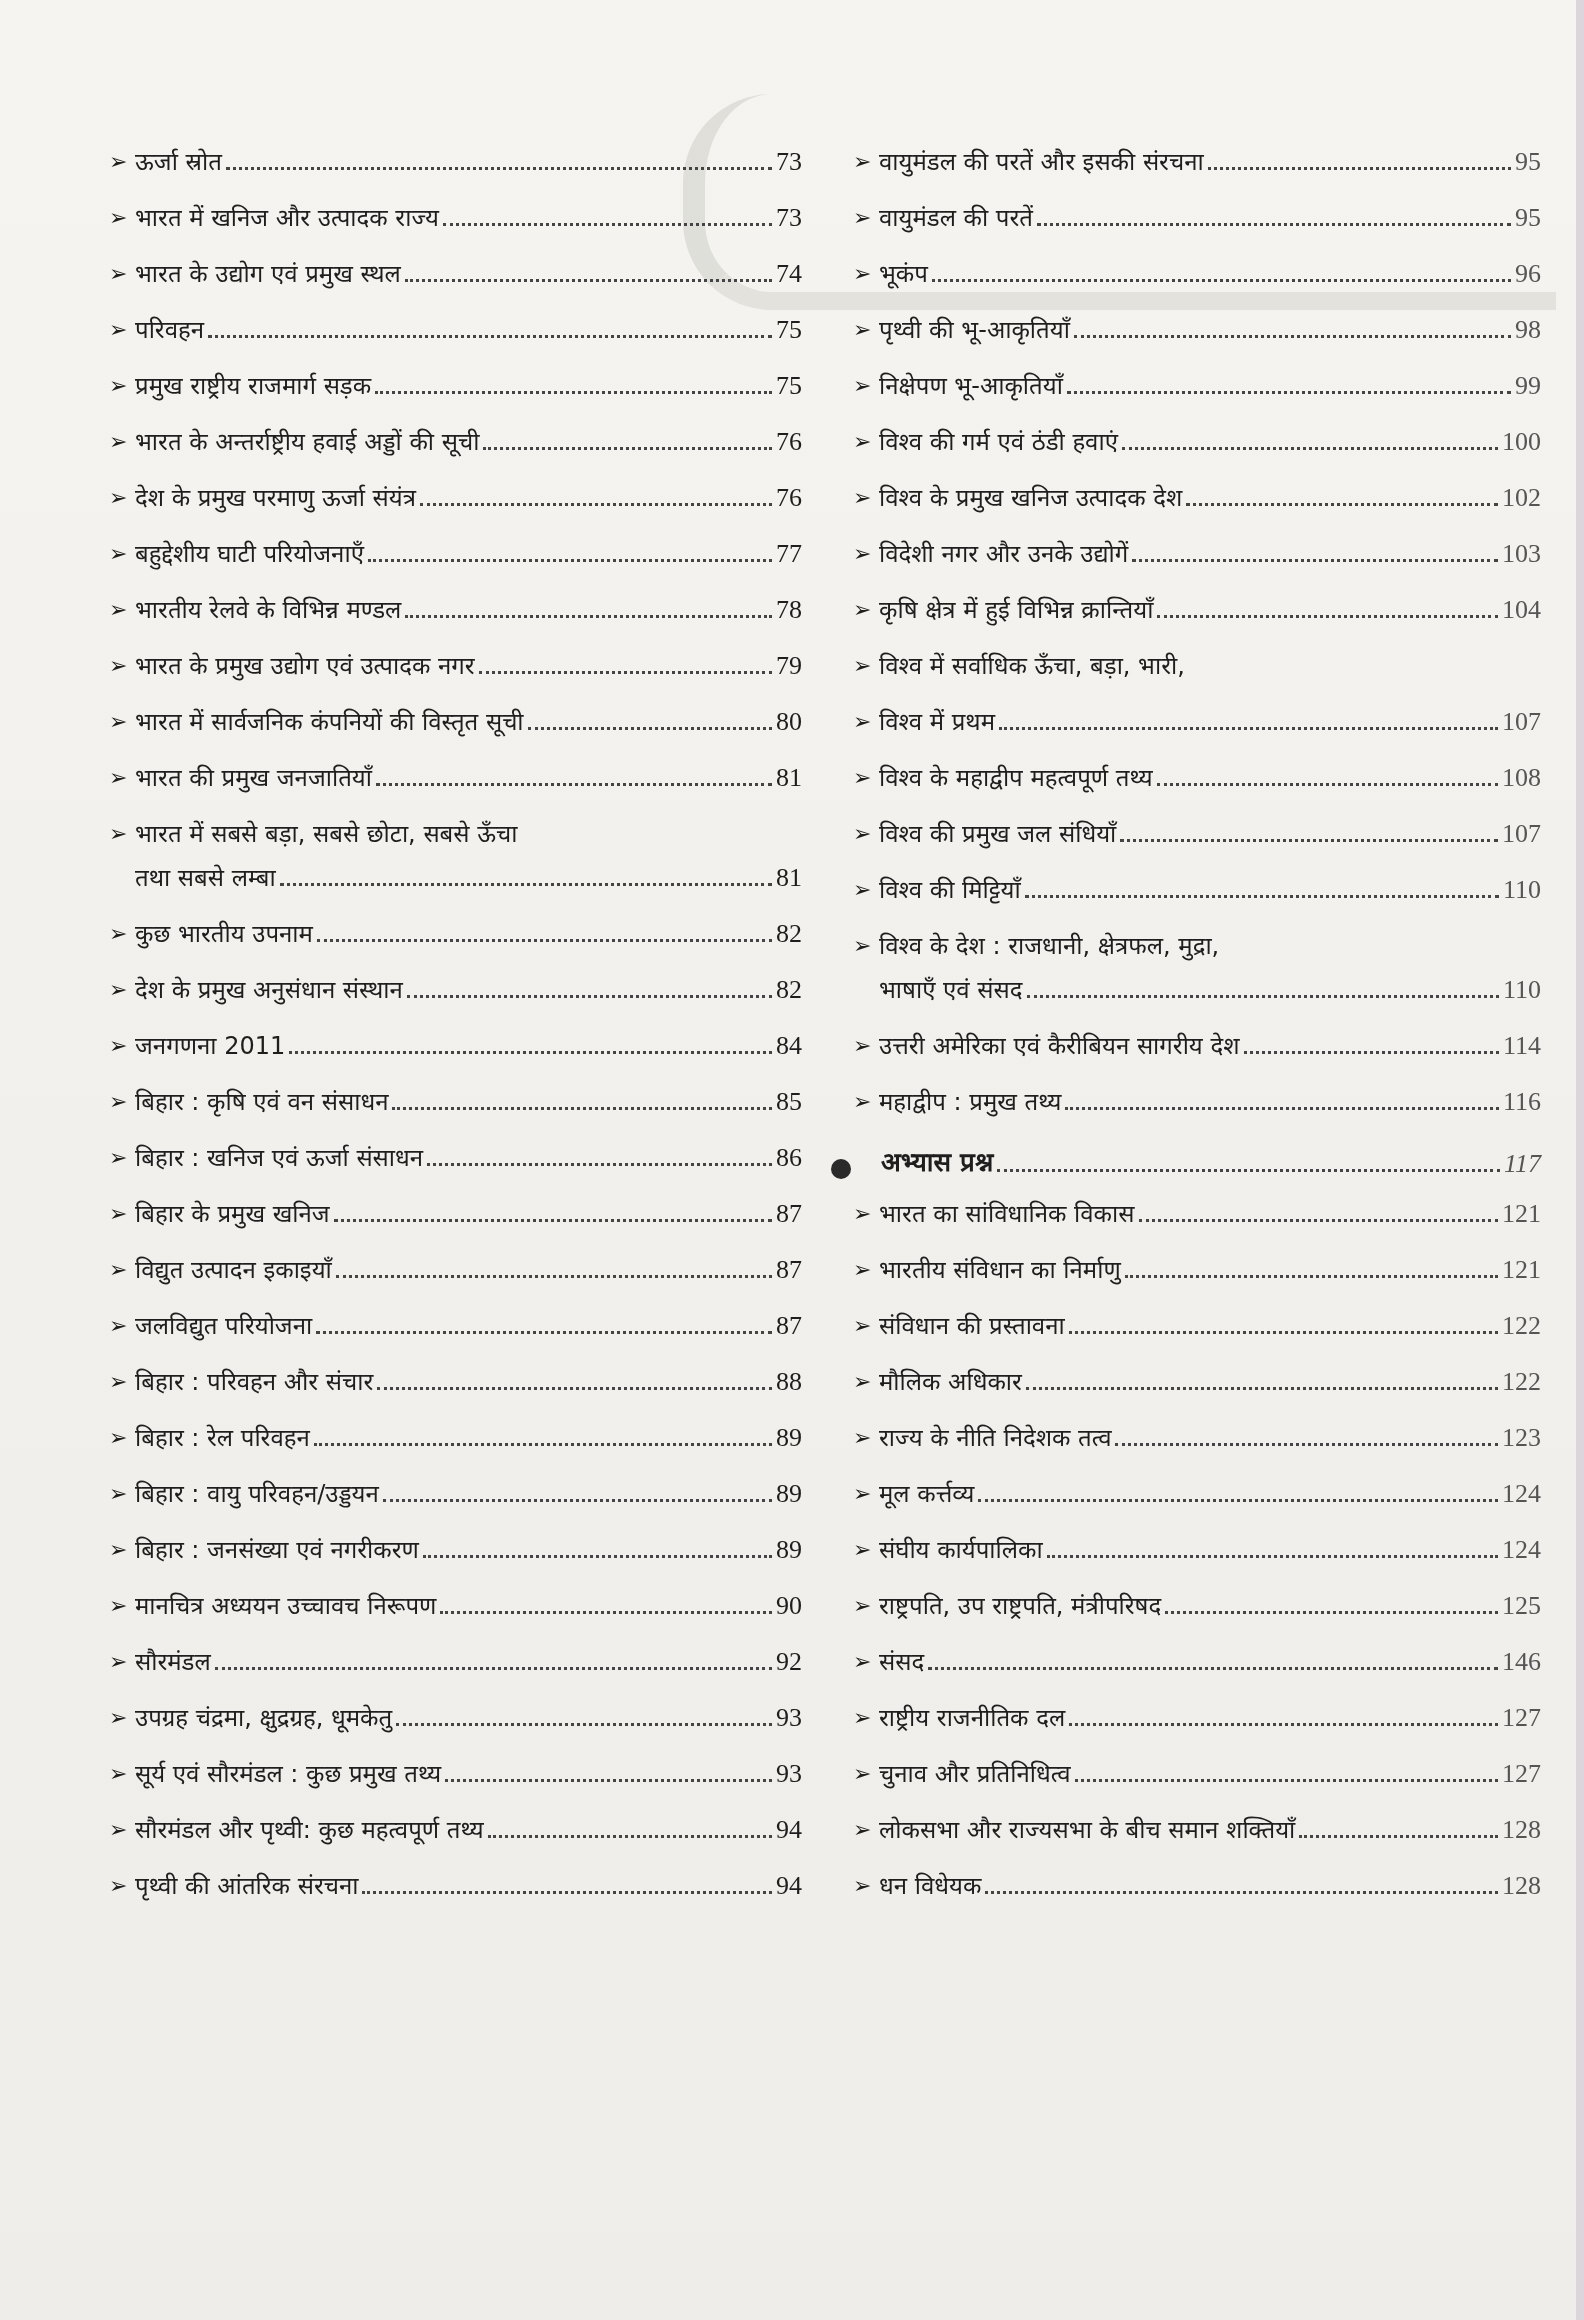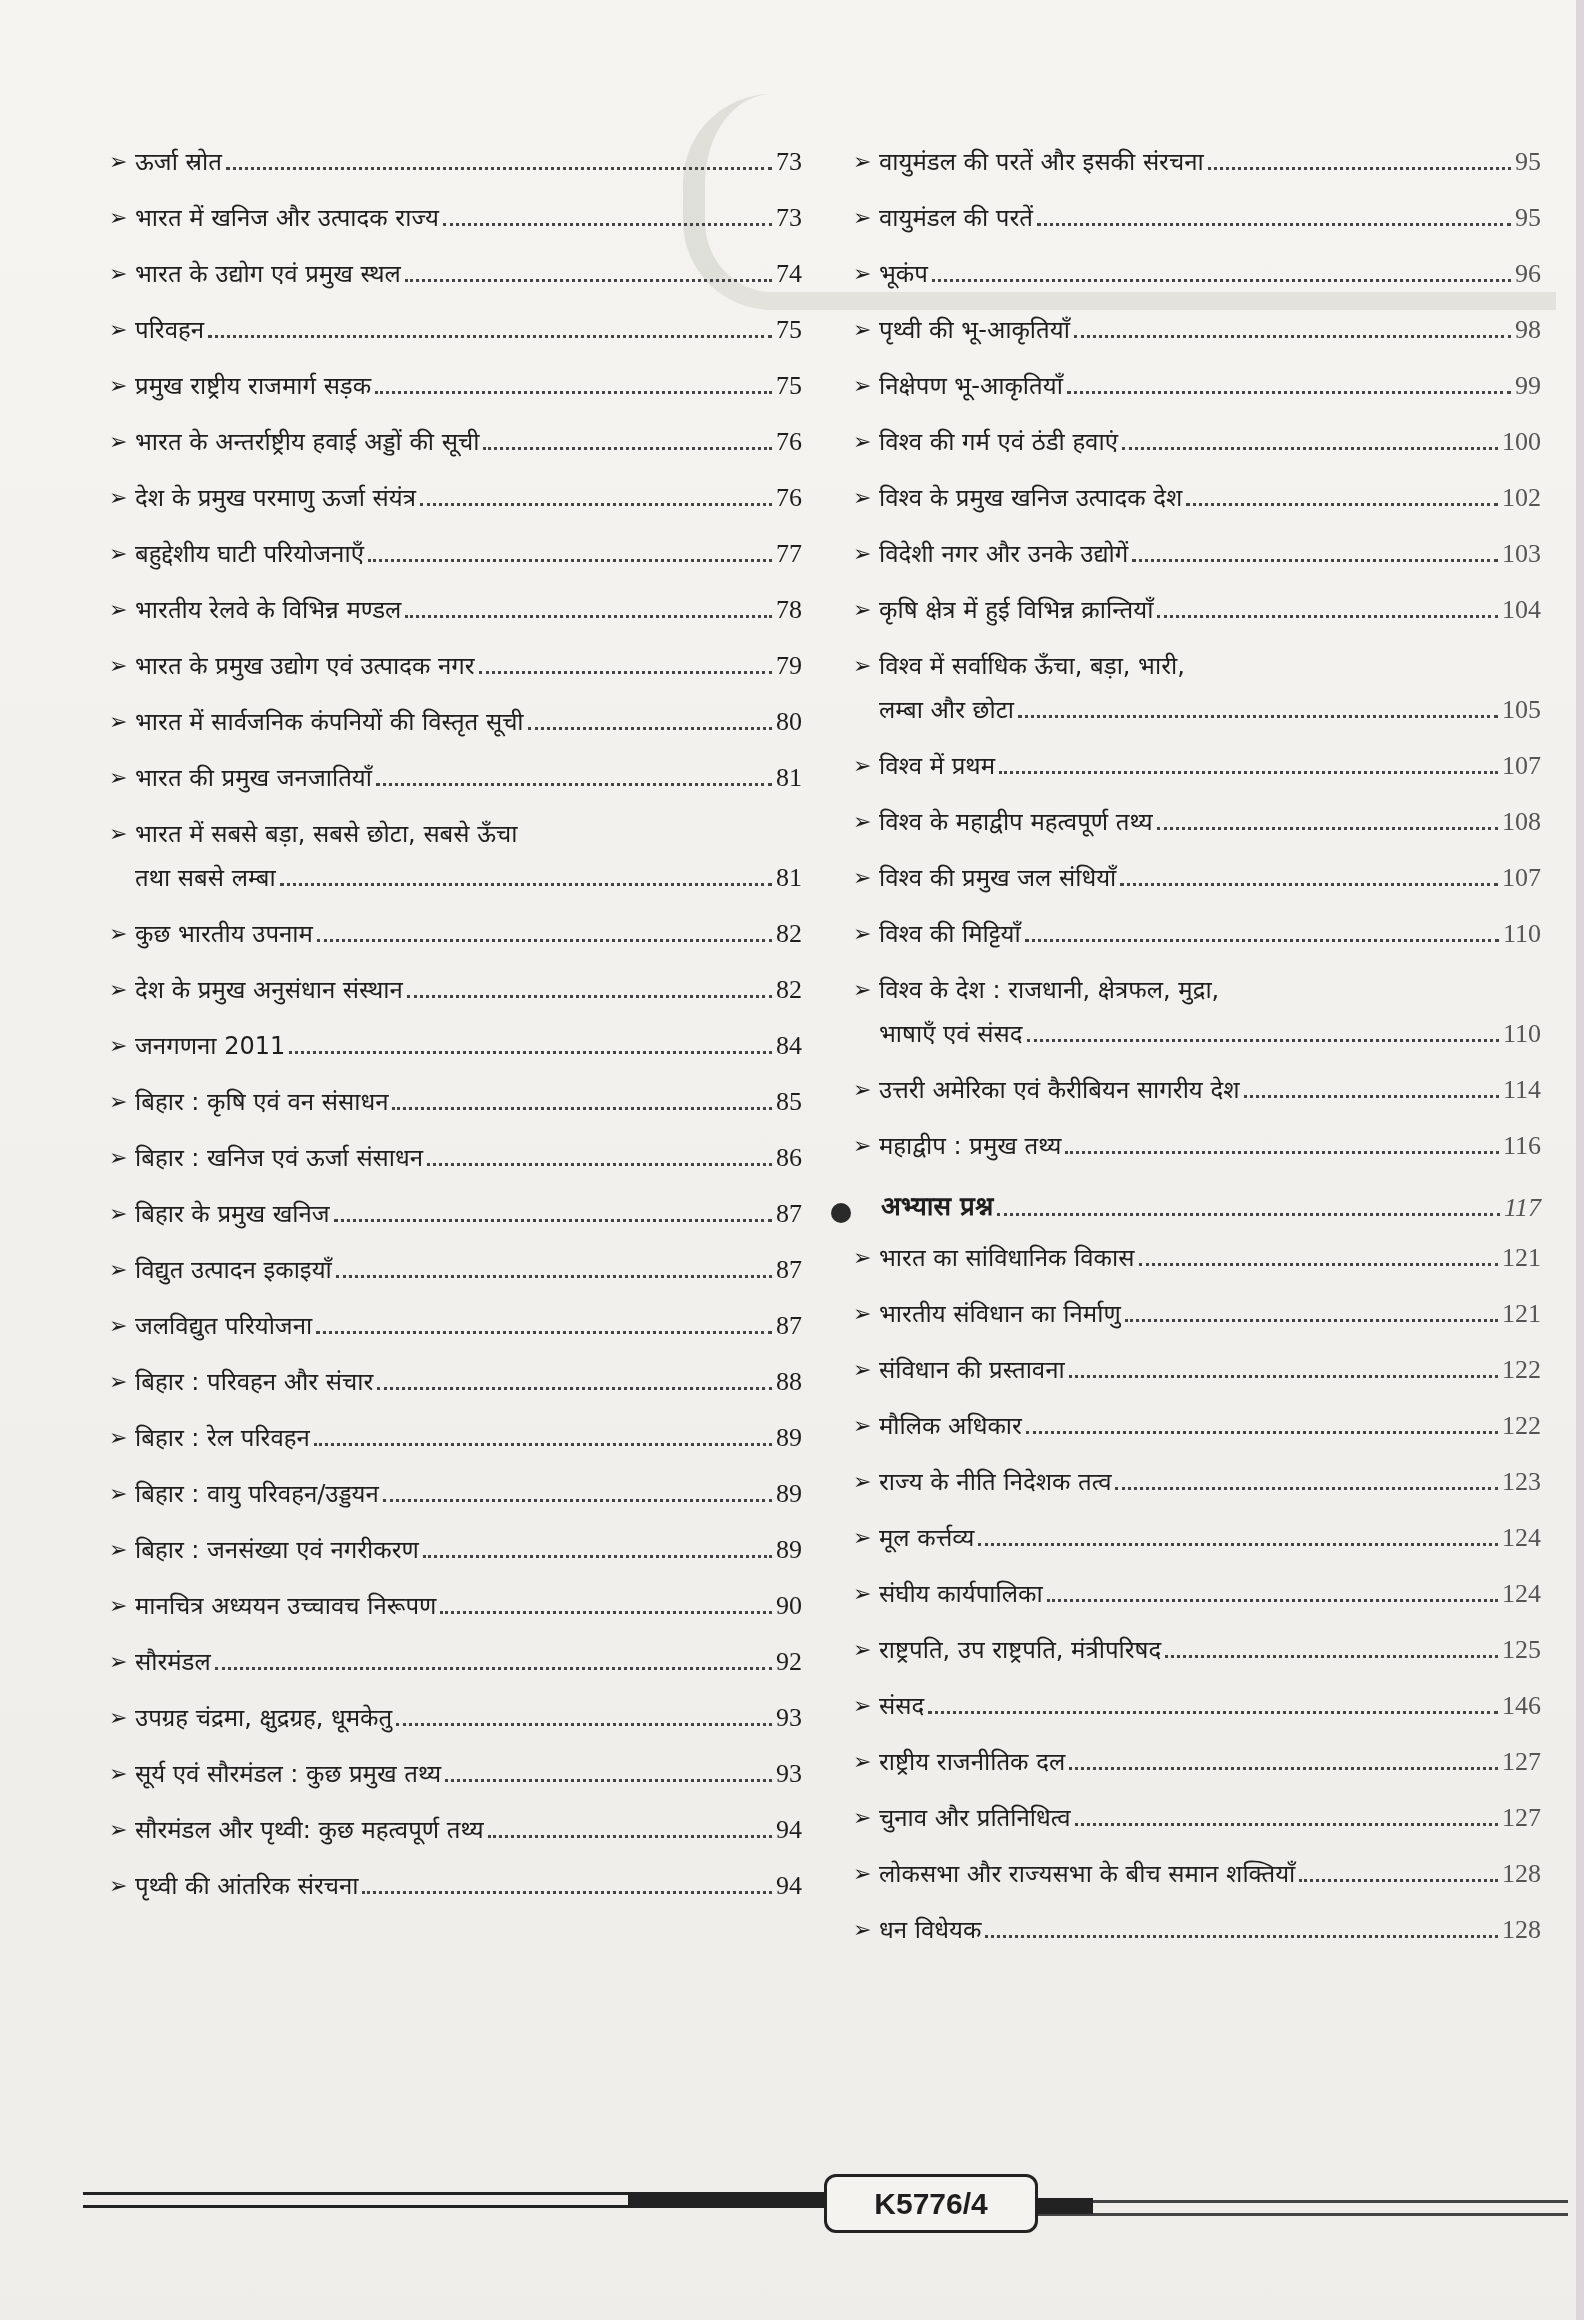--- a/index.html
+++ b/index.html
@@ -337,25 +337,20 @@
           <span class="label">कृषि क्षेत्र में हुई विभिन्न क्रान्तियाँ</span>
           <span class="dots"></span>
           <span class="page-no">104</span>
         </div>
       </div>
     <div class="entry two-line">
       <div class="first">
         <span class="arrow">➢</span>
         <span class="label">विश्व में सर्वाधिक ऊँचा, बड़ा, भारी,</span>
       </div>
-      <div class="second">
-        <span class="label">लम्बा और छोटा</span>
-        <span class="dots"></span>
-        <span class="page-no">105</span>
-      </div>
     </div>
     <div id="R-b">
         <div class="entry">
           <span class="arrow">➢</span>
           <span class="label">विश्व में प्रथम</span>
           <span class="dots"></span>
           <span class="page-no">107</span>
         </div>
         <div class="entry">
           <span class="arrow">➢</span>
@@ -482,21 +477,14 @@
         </div>
         <div class="entry">
           <span class="arrow">➢</span>
           <span class="label">धन विधेयक</span>
           <span class="dots"></span>
           <span class="page-no">128</span>
         </div>
       </div>
   </div>
 
-  <div class="footer">
-    <div class="line-l"></div>
-    <div class="bar-l"></div>
-    <div class="line-r"></div>
-    <div class="bar-r"></div>
-    <div class="badge">K5776/4</div>
-  </div>
 </div>
 
 
 </body></html>

